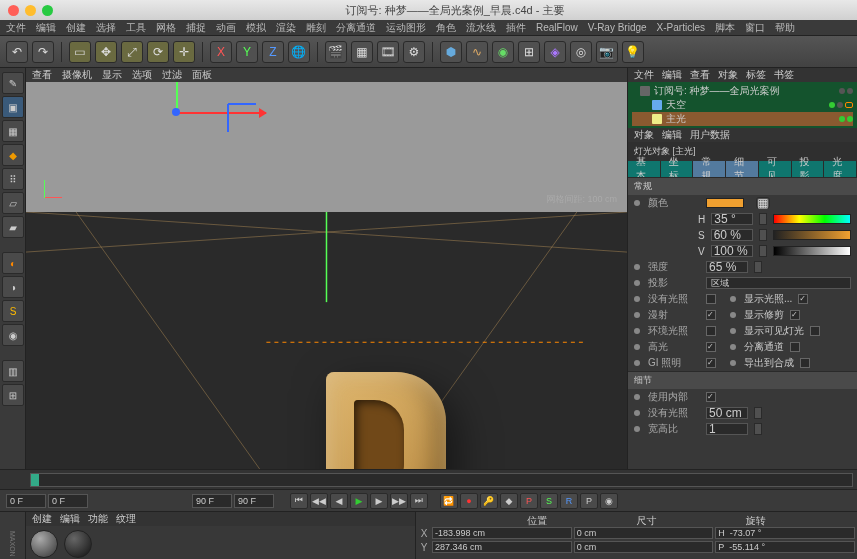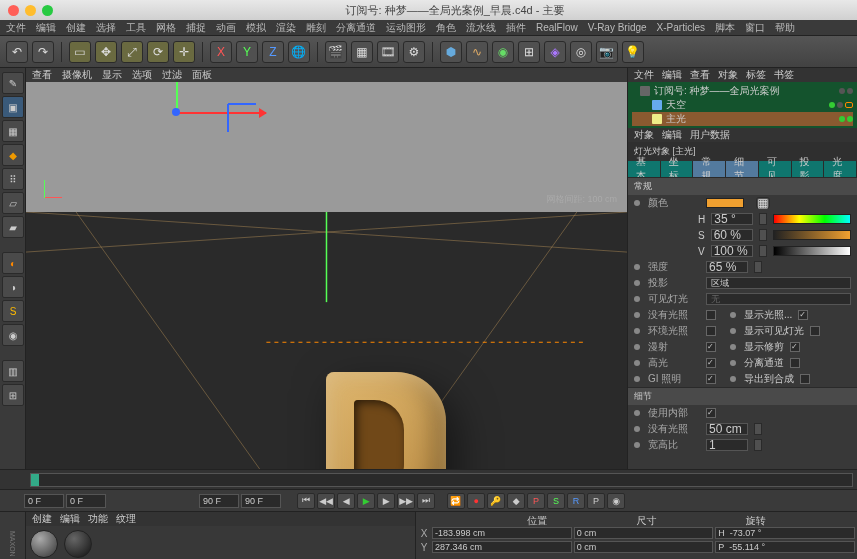--- a/index.html
+++ b/index.html
@@ -60,21 +60,21 @@
 .colorbar{width:38px;height:10px;background:#f0a030;border:1px solid #222}
 .gradient{flex:1;height:10px;background:linear-gradient(90deg,#f00,#ff0,#0f0,#0ff);border:1px solid #222}
 .gradient.s{background:linear-gradient(90deg,#222,#f0a030)}
 .gradient.v{background:linear-gradient(90deg,#000,#fff)}
 .dropdown{flex:1;height:12px;background:#2a2a2a;border:1px solid #555;padding:0 4px;font-size:9px;display:flex;align-items:center}
 .chk{width:10px;height:10px;background:#2a2a2a;border:1px solid #666}
 .chk.on::after{content:"✓";font-size:8px;color:#ccc;display:block;line-height:8px}
 .timeline{height:20px;background:#333;display:flex;align-items:center;border-top:1px solid #222;position:relative}
 .tl-track{flex:1;height:14px;background:#2a2a2a;margin:0 4px 0 30px;position:relative;border:1px solid #555}
 .tl-mark{position:absolute;left:0;top:0;bottom:0;width:8px;background:#3a8}
-.transport{height:22px;background:#3a3a3a;display:flex;align-items:center;padding:0 24px;gap:2px;border-top:1px solid #222}
+.transport{height:22px;background:#3a3a3a;display:flex;align-items:center;padding:0 6px;gap:2px;border-top:1px solid #222}
 .trans-inp{width:40px;height:14px;background:#2a2a2a;border:1px solid #555;color:#ccc;font-size:9px;padding:0 3px}
 .trans-btn{width:18px;height:16px;background:#4a4a4a;border:1px solid #2a2a2a;border-radius:2px;display:flex;align-items:center;justify-content:center;font-size:9px}
 .trans-btn.play{color:#3c3}
 .bottom{height:48px;background:#383838;display:flex;border-top:1px solid #222}
 .mat-panel{width:390px;border-right:1px solid #222}
 .mat-tabs{height:14px;display:flex;gap:8px;padding:0 6px;align-items:center;font-size:9px;color:#999;background:#333}
 .mat-balls{display:flex;gap:6px;padding:4px}
 .mat-ball{width:28px;height:28px;border-radius:50%;background:radial-gradient(circle at 35% 30%,#aaa,#333);border:1px solid #222}
 .coord{flex:1;background:#383838;padding:2px}
 .coord-h{display:flex;font-size:9px;color:#999;height:12px}
@@ -299,48 +299,43 @@
           <span class="dot"></span>
           <span class="plabel">强度</span>
           <input type="text" value="65 %" style="">
           <div class="stepper"></div>
         </div>
       <div class="prop">
           <span class="dot"></span>
           <span class="plabel">投影</span>
           <div class="dropdown">区域</div>
         </div>
-      <div class="prop" style="color:#666">
-          <span class="dot"></span>
-          <span class="plabel">可见灯光</span>
-          <div class="dropdown" style="color:#666">无</div>
-        </div>
       <div class="prop">
           <span class="dot"></span>
           <span class="plabel">没有光照</span>
           <div class="chk"></div>
           <span class="dot" style="margin-left:8px"></span>
           <span>显示光照...</span>
+          <div class="chk on"></div>
+        </div>
+      <div class="prop">
+          <span class="dot"></span>
+          <span class="plabel">漫射</span>
+          <div class="chk on"></div>
+          <span class="dot" style="margin-left:8px"></span>
+          <span>显示修剪</span>
           <div class="chk on"></div>
         </div>
       <div class="prop">
           <span class="dot"></span>
           <span class="plabel">环境光照</span>
           <div class="chk"></div>
           <span class="dot" style="margin-left:8px"></span>
           <span>显示可见灯光</span>
           <div class="chk"></div>
-        </div>
-      <div class="prop">
-          <span class="dot"></span>
-          <span class="plabel">漫射</span>
-          <div class="chk on"></div>
-          <span class="dot" style="margin-left:8px"></span>
-          <span>显示修剪</span>
-          <div class="chk on"></div>
         </div>
       <div class="prop">
           <span class="dot"></span>
           <span class="plabel">高光</span>
           <div class="chk on"></div>
           <span class="dot" style="margin-left:8px"></span>
           <span>分离通道</span>
           <div class="chk"></div>
         </div>
       <div class="prop">

